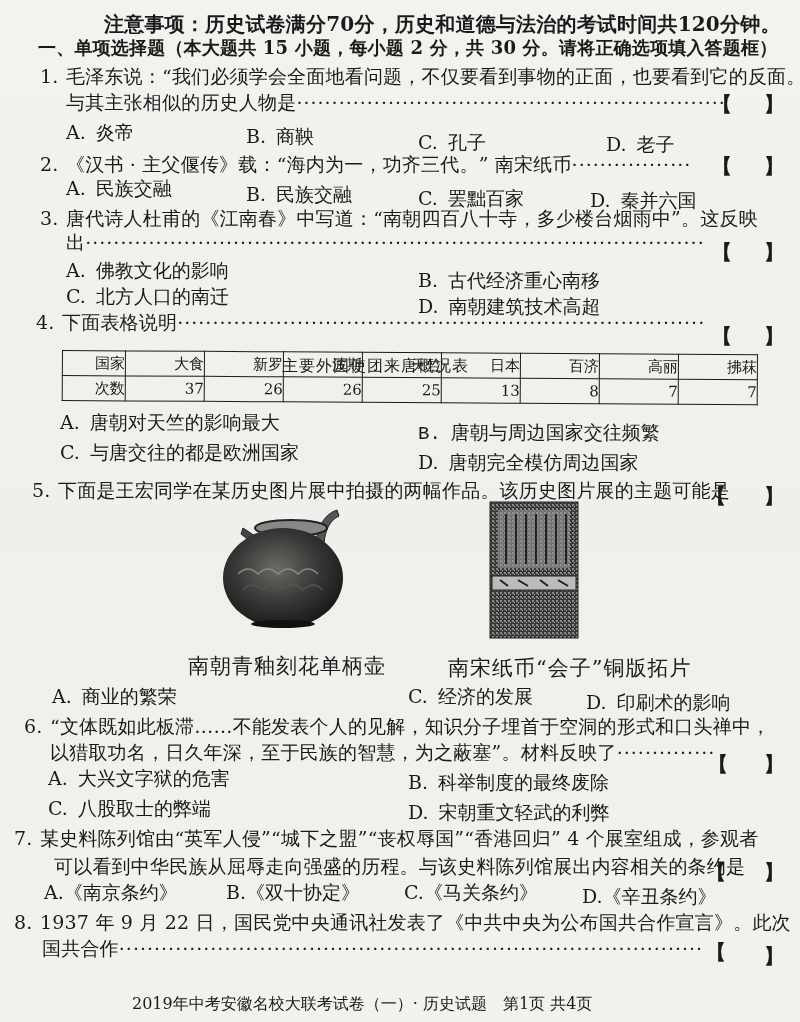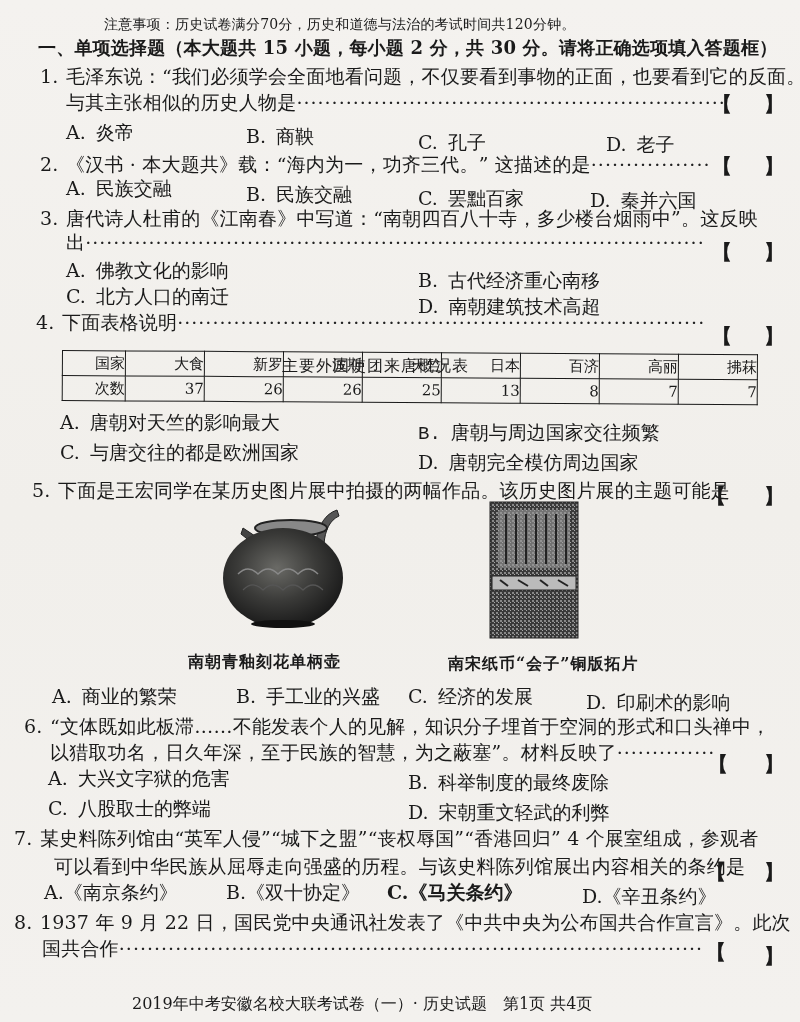--- a/index.html
+++ b/index.html
@@ -23,22 +23,22 @@
     }
     .line {
       position: absolute;
       white-space: nowrap;
       font-size: 19px;
       line-height: 24px;
       letter-spacing: 0.2px;
     }
     .notice {
       left: 104px; top: 12px;
-      font-size: 14px;
-      font-weight: normal;
+      font-size: 20px;
+      font-weight: bold;
     }
     .section {
       left: 38px; top: 36px;
       font-size: 18px;
       font-weight: bold;
     }
     .qnum {
       display: inline-block;
       width: 26px;
     }
@@ -99,22 +99,22 @@
     .pot {
       left: 213px; top: 500px;
       width: 140px; height: 128px;
     }
     .money {
       left: 488px; top: 500px;
       width: 92px; height: 140px;
     }
     .caption {
       position: absolute;
-      font-size: 16px;
-      font-weight: bold;
+      font-size: 21px;
+      font-weight: normal;
       white-space: nowrap;
       letter-spacing: 1px;
     }
     .footer {
       position: absolute;
       left: 132px; top: 994px;
       font-size: 16px;
       white-space: nowrap;
     }
   </style>
@@ -133,21 +133,21 @@
     <span>与其主张相似的历史人物是</span><span class="leader" style="width:430px;"></span>
   </div>
   <span class="bracket" style="left:712px; top:92px;">【</span>
   <span class="bracket" style="left:764px; top:92px;">】</span>
   <div class="opt" style="left:66px; top:120px;"><span class="lbl">A.</span><span>炎帝</span></div>
   <div class="opt" style="left:246px; top:124px;"><span class="lbl">B.</span><span>商鞅</span></div>
   <div class="opt" style="left:418px; top:130px;"><span class="lbl">C.</span><span>孔子</span></div>
   <div class="opt" style="left:606px; top:132px;"><span class="lbl">D.</span><span>老子</span></div>
 
   <div class="line" style="left:40px; top:152px;">
-    <span class="qnum">2.</span><span>《汉书 · 本大题共》载：“海内为一，功齐三代。” 这描述的是</span><span class="leader" style="width:120px;"></span>
+    <span class="qnum">2.</span><span>《汉书 · 主父偃传》载：“海内为一，功齐三代。” 南宋纸币</span><span class="leader" style="width:120px;"></span>
   </div>
   <span class="bracket" style="left:712px; top:154px;">【</span>
   <span class="bracket" style="left:764px; top:154px;">】</span>
   <div class="opt" style="left:66px; top:176px;"><span class="lbl">A.</span><span>民族交融</span></div>
   <div class="opt" style="left:246px; top:182px;"><span class="lbl">B.</span><span>民族交融</span></div>
   <div class="opt" style="left:418px; top:186px;"><span class="lbl">C.</span><span>罢黜百家</span></div>
   <div class="opt" style="left:590px; top:188px;"><span class="lbl">D.</span><span>秦并六国</span></div>
 
   <div class="line" style="left:40px; top:206px;">
     <span class="qnum">3.</span><span>唐代诗人杜甫的《江南春》中写道：“南朝四百八十寺，多少楼台烟雨中”。这反映</span>
@@ -252,21 +252,20 @@
         <line x1="12" y1="80" x2="20" y2="86"></line>
         <line x1="30" y1="80" x2="40" y2="86"></line>
         <line x1="52" y1="80" x2="60" y2="86"></line>
         <line x1="70" y1="80" x2="80" y2="86"></line>
       </g>
     </svg>
   </div>
   <div class="caption" style="left:448px; top:654px;">南宋纸币“会子”铜版拓片</div>
 
   <div class="opt" style="left:52px; top:684px;"><span class="lbl">A.</span><span>商业的繁荣</span></div>
-  <div class="opt" style="left:236px; top:684px;"><span class="lbl">B.</span><span>手工业的兴盛</span></div>
   <div class="opt" style="left:408px; top:684px;"><span class="lbl">C.</span><span>经济的发展</span></div>
   <div class="opt" style="left:586px; top:690px;"><span class="lbl">D.</span><span>印刷术的影响</span></div>
 
   <div class="line" style="left:24px; top:714px;">
     <span class="qnum">6.</span><span>“文体既如此板滞……不能发表个人的见解，知识分子埋首于空洞的形式和口头禅中，</span>
   </div>
   <div class="line" style="left:50px; top:740px;">
     <span>以猎取功名，日久年深，至于民族的智慧，为之蔽塞”。材料反映了</span><span class="leader" style="width:96px;"></span>
   </div>
   <span class="bracket" style="left:708px; top:752px;">【</span>
@@ -279,21 +278,21 @@
   <div class="line" style="left:14px; top:826px;">
     <span class="qnum">7.</span><span>某史料陈列馆由“英军人侵”“城下之盟”“丧权辱国”“香港回归” 4 个展室组成，参观者</span>
   </div>
   <div class="line" style="left:42px; top:854px;margin-left:12px;">
     <span>可以看到中华民族从屈辱走向强盛的历程。与该史料陈列馆展出内容相关的条约是</span>
   </div>
   <span class="bracket" style="left:706px; top:860px;">【</span>
   <span class="bracket" style="left:764px; top:860px;">】</span>
   <div class="opt" style="left:44px; top:880px;"><span class="lbl" style="margin-right:0">A.</span><span>《南京条约》</span></div>
   <div class="opt" style="left:226px; top:880px;"><span class="lbl" style="margin-right:0">B.</span><span>《双十协定》</span></div>
-  <div class="opt" style="left:387px; top:880px;font-weight:bold;"><span class="lbl" style="margin-right:0">C.</span><span>《马关条约》</span></div>
+  <div class="opt" style="left:404px; top:880px;"><span class="lbl" style="margin-right:0">C.</span><span>《马关条约》</span></div>
   <div class="opt" style="left:582px; top:884px;"><span class="lbl" style="margin-right:0">D.</span><span>《辛丑条约》</span></div>
 
   <div class="line" style="left:14px; top:910px;">
     <span class="qnum">8.</span><span>1937 年 9 月 22 日，国民党中央通讯社发表了《中共中央为公布国共合作宣言》。此次</span>
   </div>
   <div class="line" style="left:42px; top:936px;">
     <span>国共合作</span><span class="leader" style="width:582px;"></span>
   </div>
   <span class="bracket" style="left:706px; top:940px;">【</span>
   <span class="bracket" style="left:764px; top:944px;">】</span>

